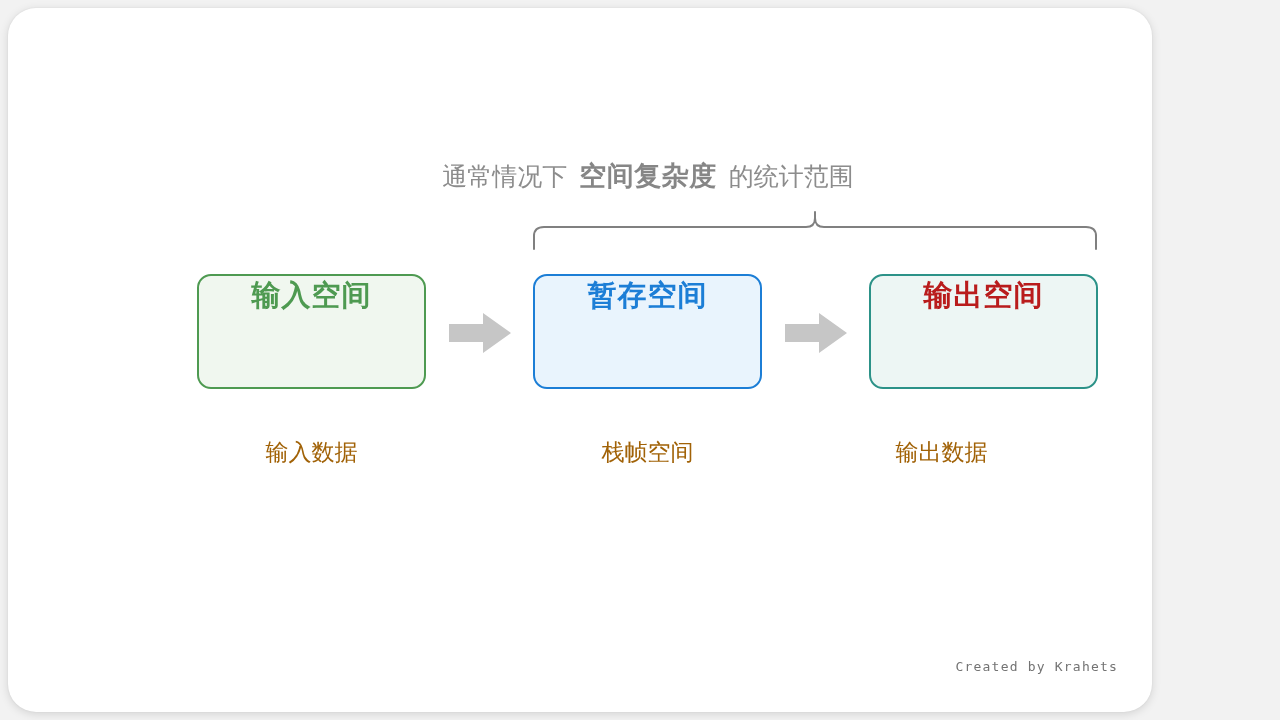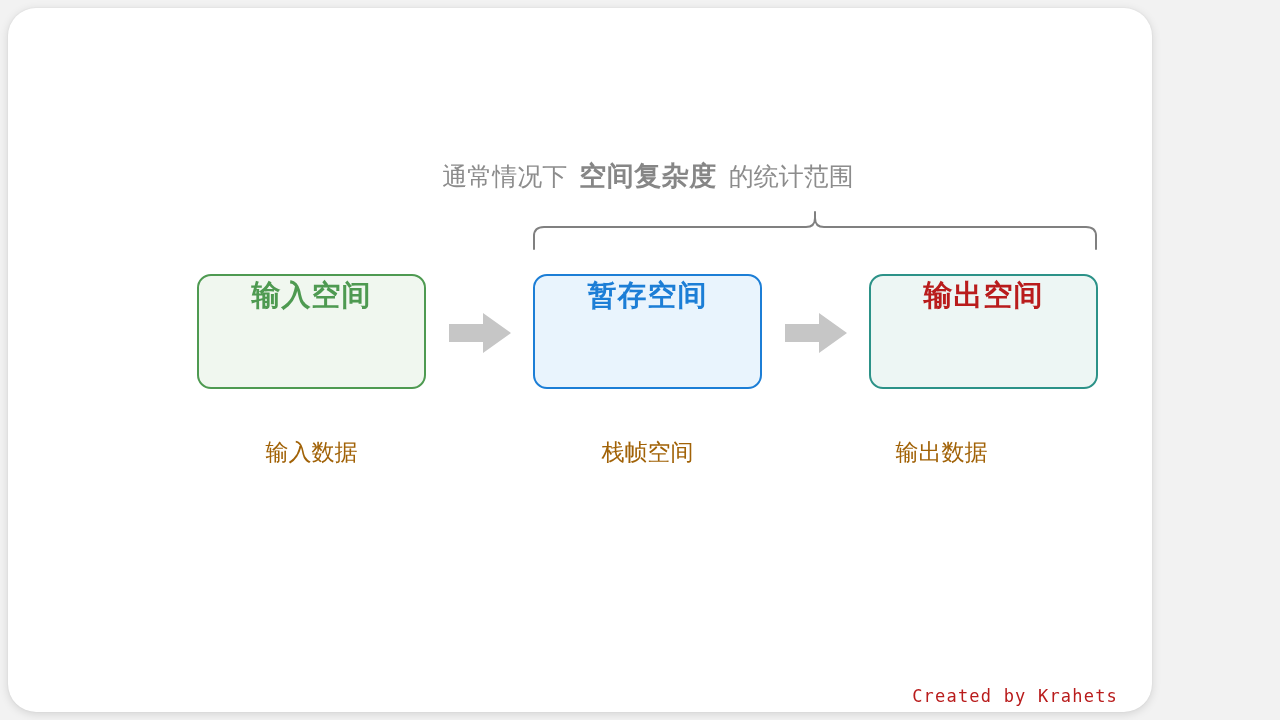--- a/index.html
+++ b/index.html
@@ -100,24 +100,24 @@
   }
   .col-labels .line { line-height: 48px; white-space: nowrap; }
   .col-1 { left: 189px; }
   .col-2 { left: 525px; }
   .col-3 { left: 819px; }
 
   
   .watermark {
     position: absolute;
     right: 34px;
-    bottom: 6px;
-    color: #b91c1c;
+    bottom: 38px;
+    color: #737373;
     font-family: "DejaVu Sans Mono", "Liberation Mono", monospace;
-    font-size: 17px;
+    font-size: 13px;
     letter-spacing: 1.2px;
     white-space: nowrap;
   }
 </style>
 </head>
 <body>
 
 <div id="canvas">
   <div class="card">
 

